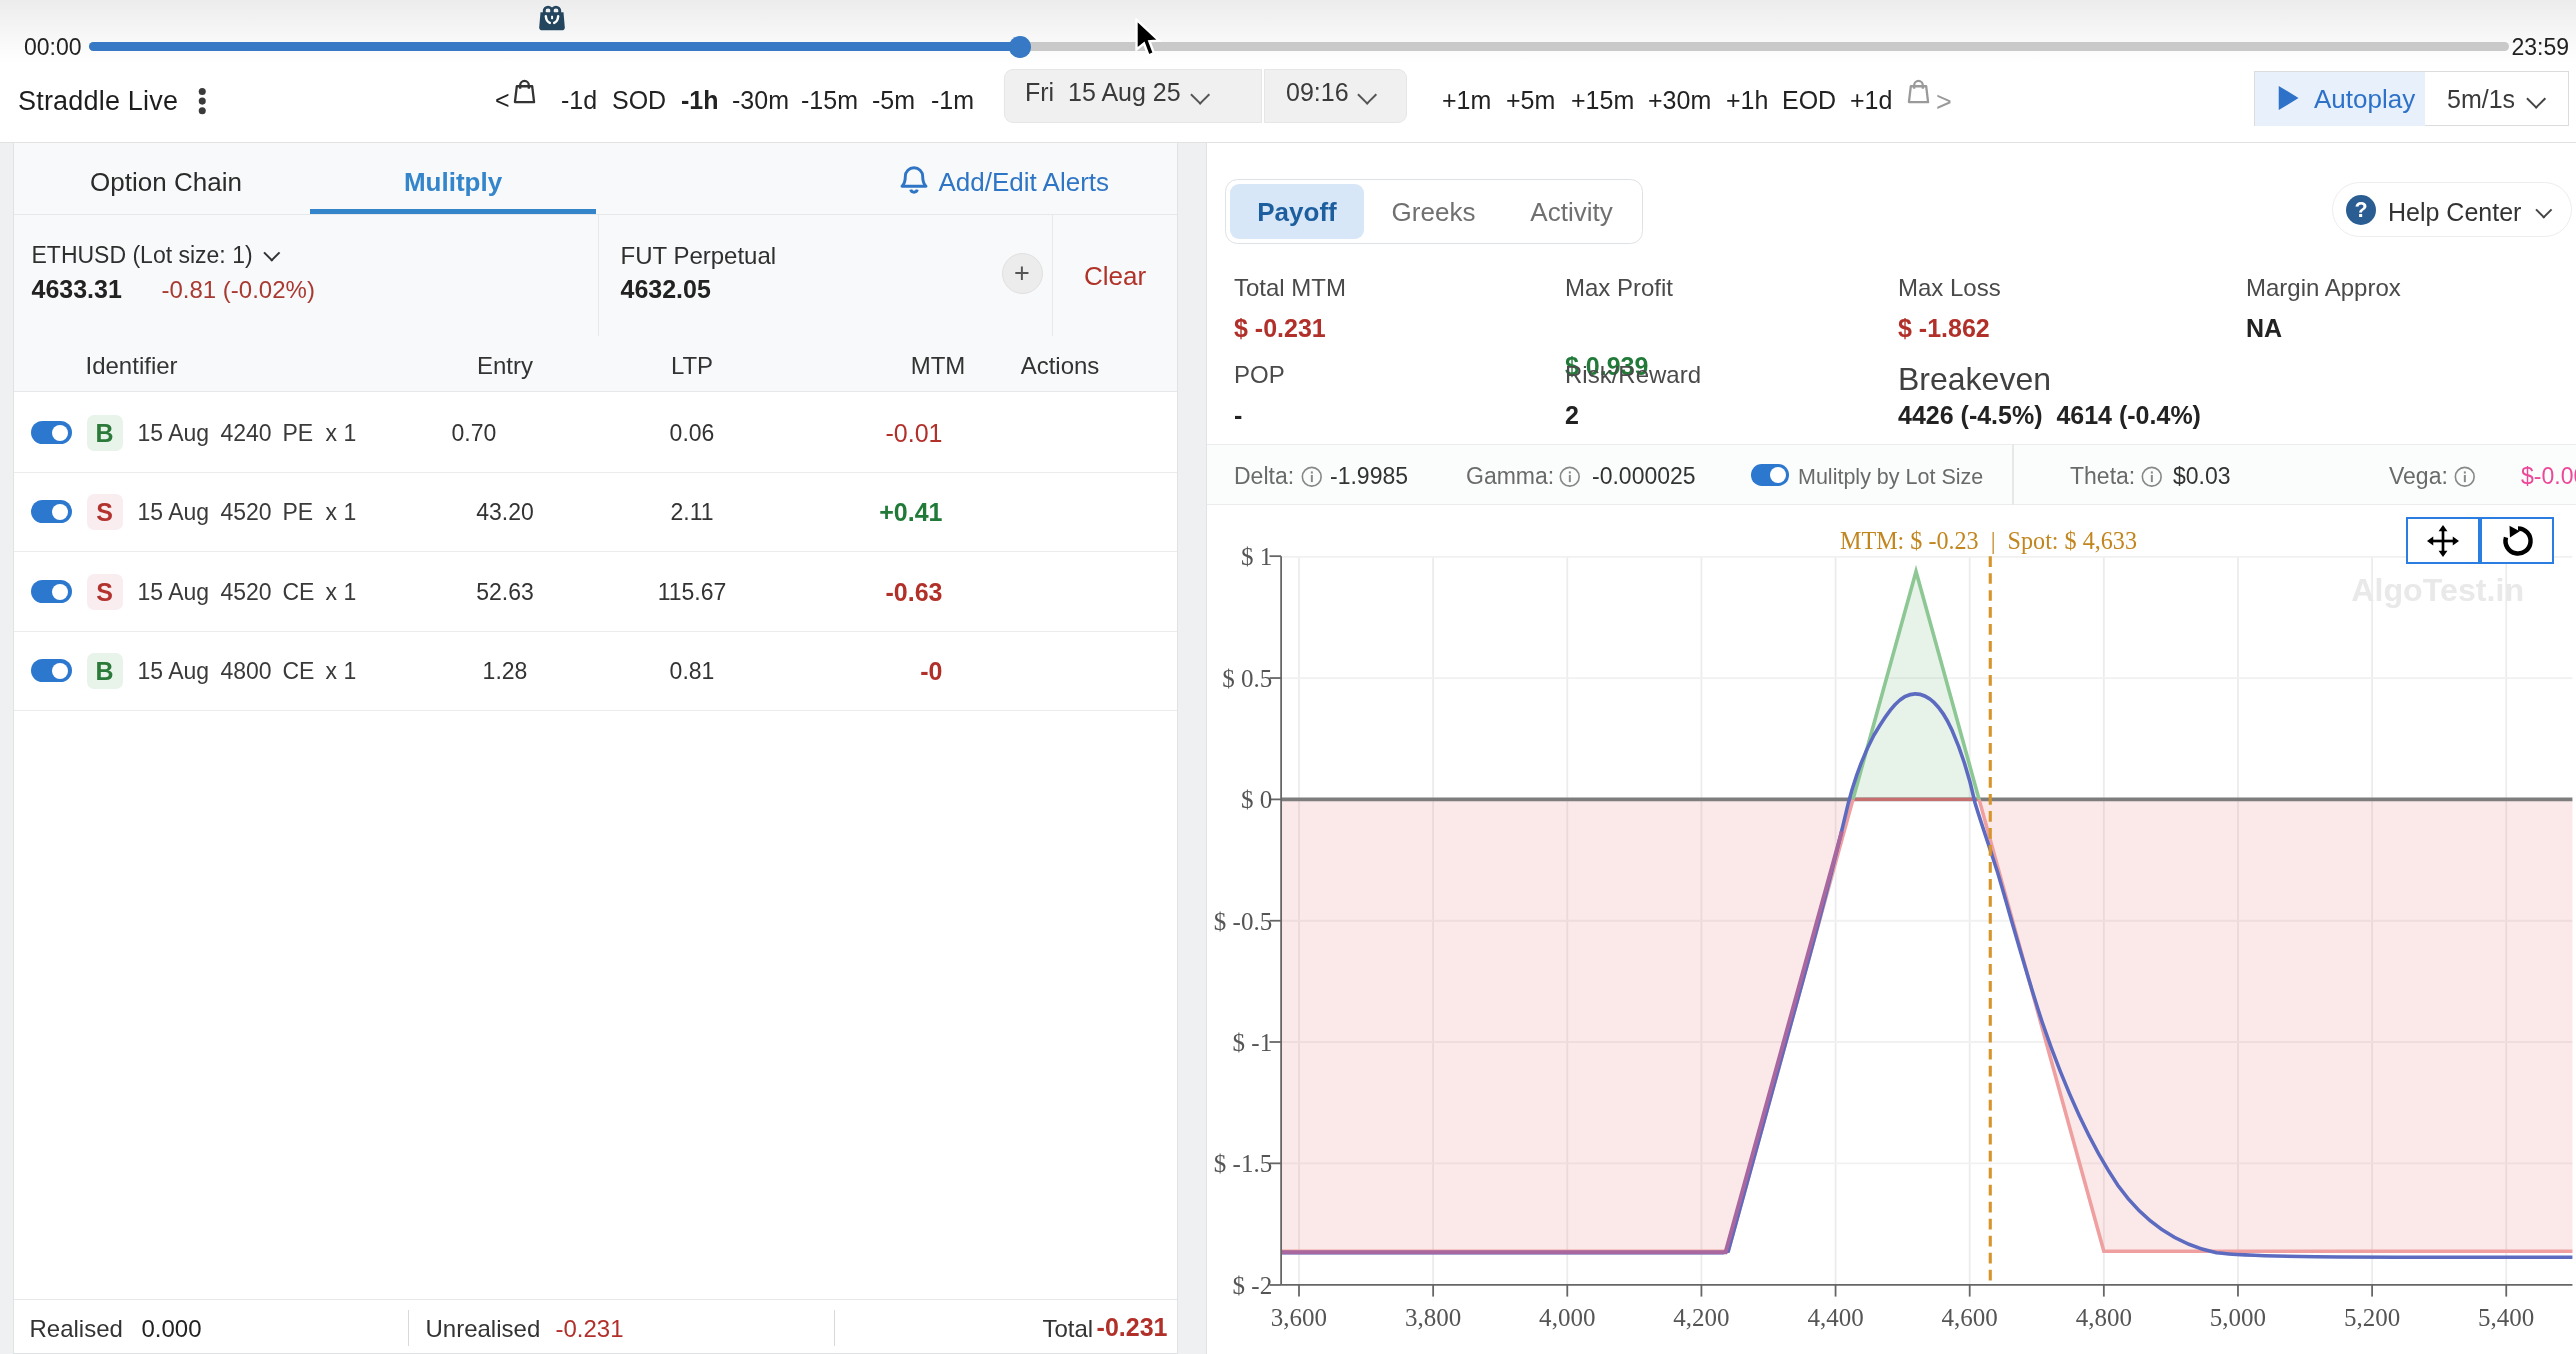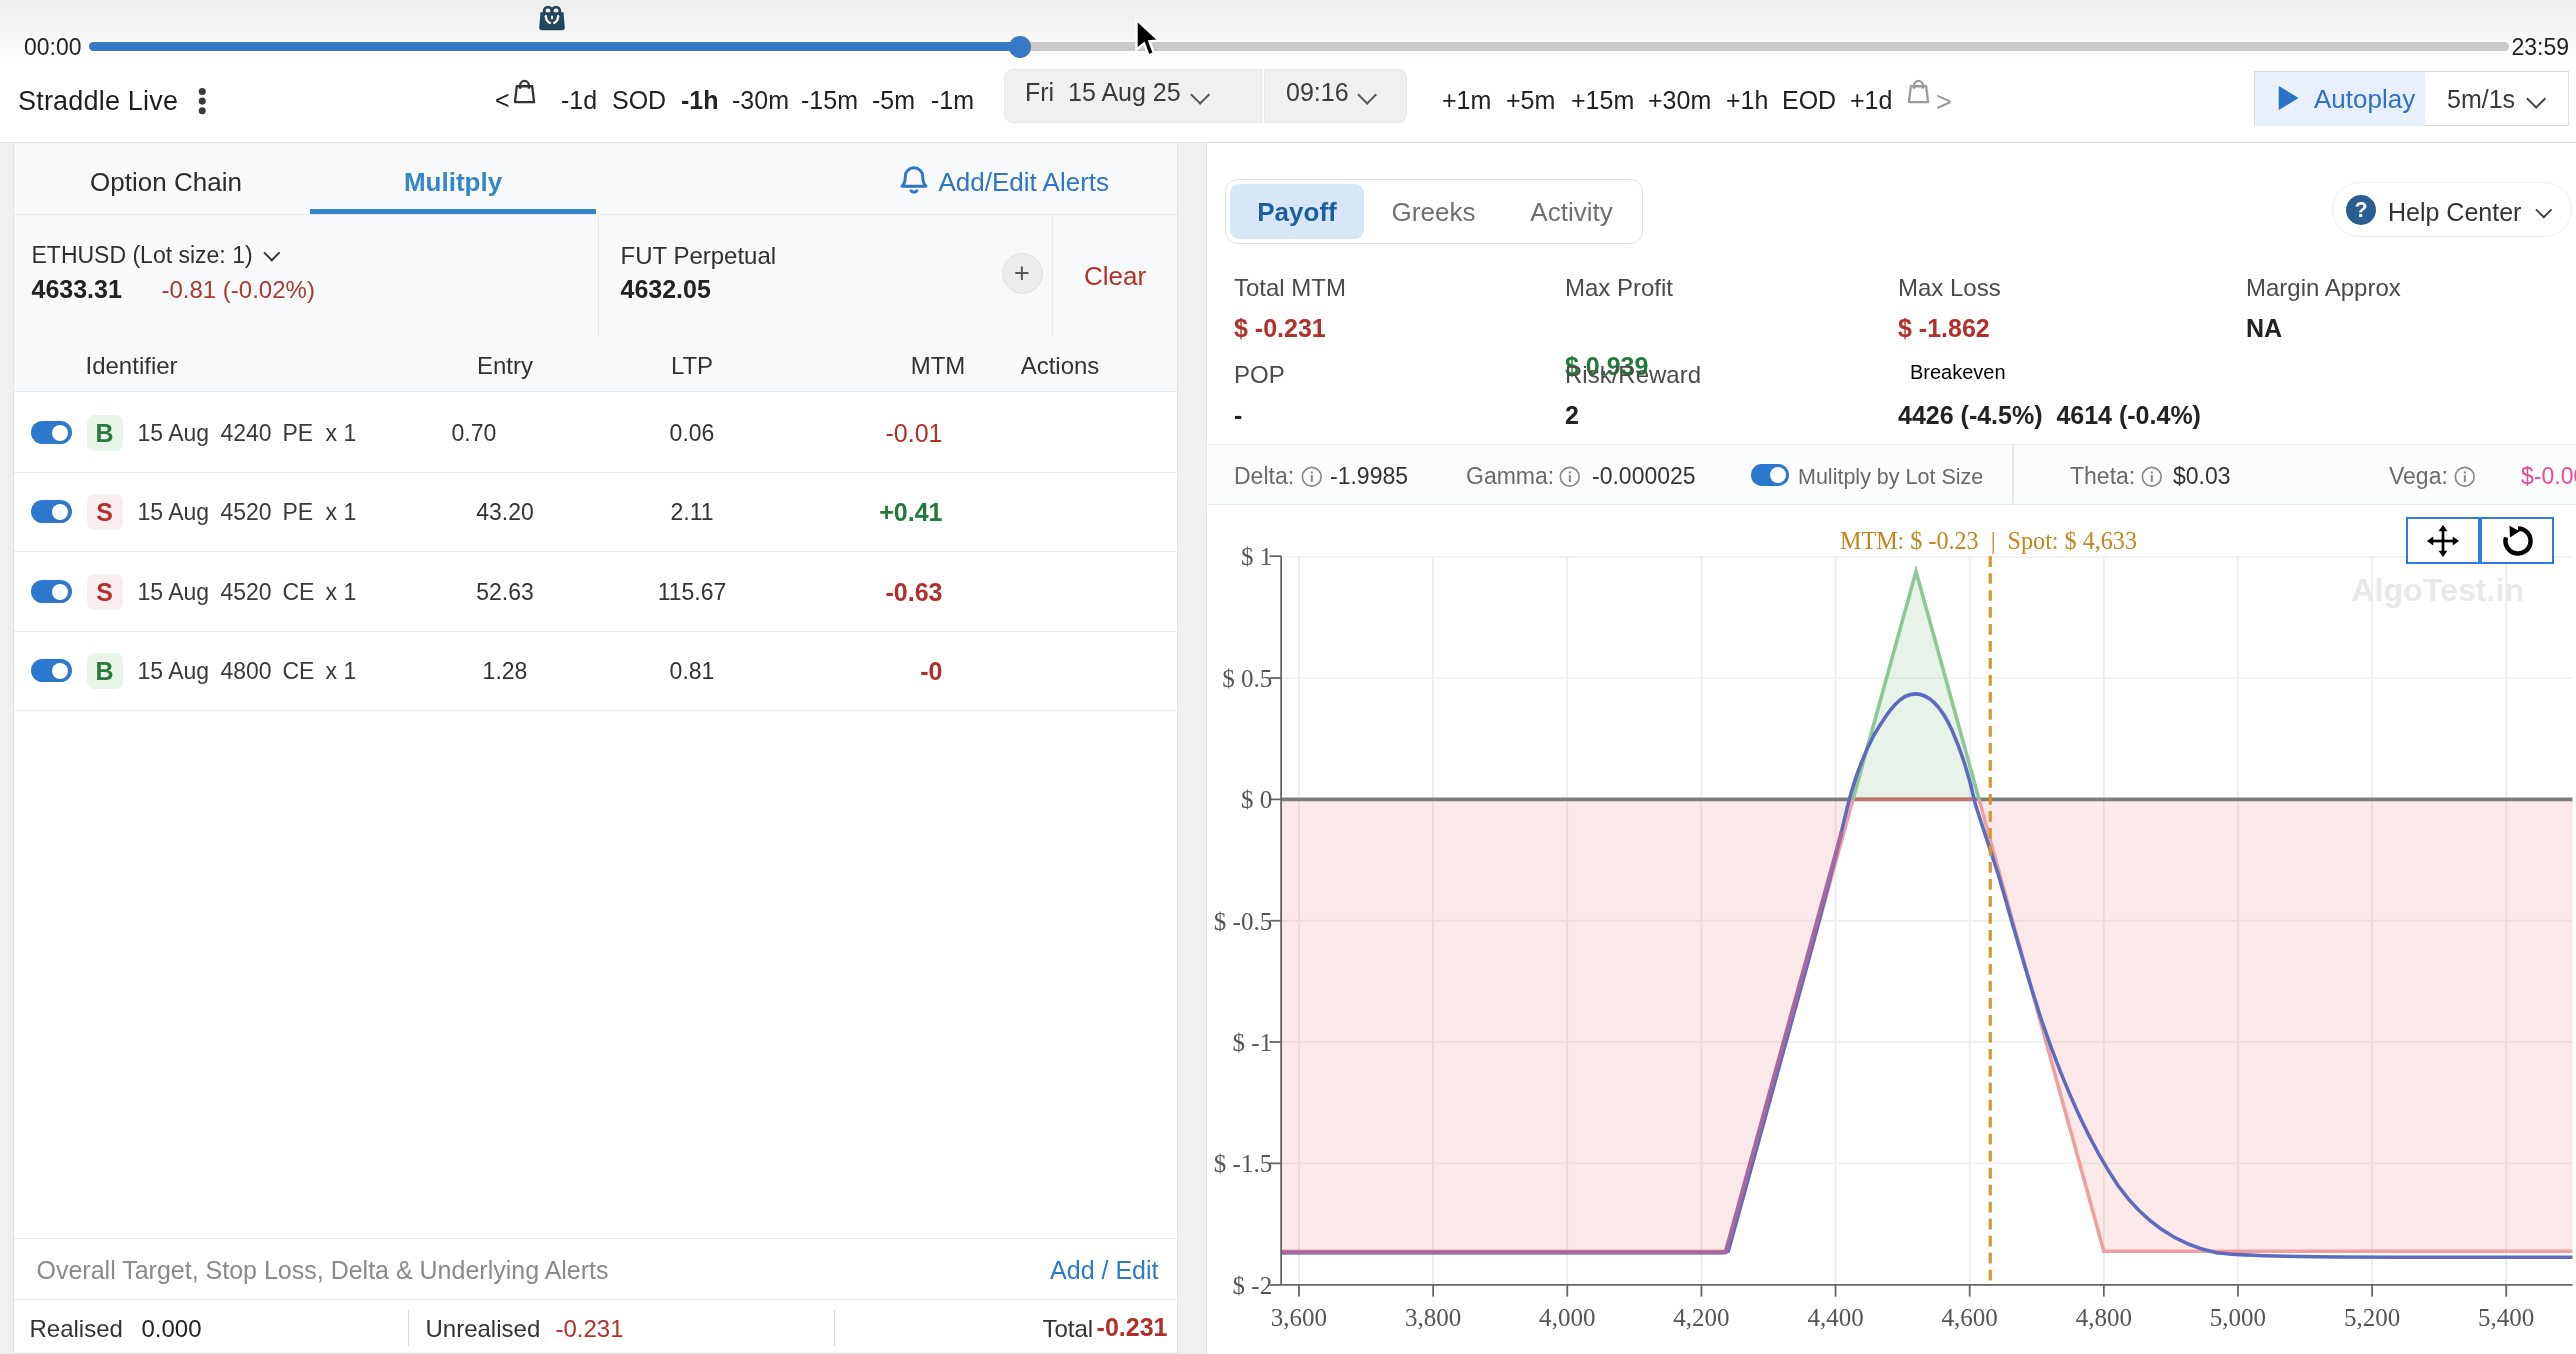--- a/index.html
+++ b/index.html
@@ -161,24 +161,20 @@
       <div class="abs" style="left:73px;top:21.5px;width:36px;height:36px;border-radius:7.2px;background:#e8f3ea;color:#2c7a3a;font-weight:bold;font-size:25px;text-align:center;line-height:36px;">B</div>
       <div class="abs" style="left:124px;top:27px;font-size:23px;color:#3a3a3a;">15 Aug</div>
       <div class="abs" style="left:207px;top:27px;font-size:23px;color:#3a3a3a;">4800</div>
       <div class="abs" style="left:269px;top:27px;font-size:23px;color:#3a3a3a;">CE</div>
       <div class="abs" style="left:312px;top:27px;font-size:23px;color:#3a3a3a;">x 1</div>
       <div class="abs" style="left:438px;top:27px;width:107px;text-align:center;font-size:23px;color:#333;">1.28</div>
       <div class="abs" style="left:625px;top:27px;width:107px;text-align:center;font-size:23px;color:#333;">0.81</div>
       <div class="abs" style="left:795px;top:26px;width:134px;text-align:right;font-size:25px;font-weight:bold;color:#b2302a;">-0</div>
     </div>
 
-    <div class="abs" style="left:0;top:1095px;width:1163px;height:61px;border-top:1.8px solid #e6e8ea;">
-      <div class="abs" style="left:23px;top:17px;font-size:25px;color:#8a8a8a;">Overall Target, Stop Loss, Delta &amp; Underlying Alerts</div>
-      <div class="abs" style="left:984px;top:17px;width:161px;text-align:right;font-size:25px;color:#2d7ac9;">Add / Edit</div>
-    </div>
     <div class="abs" style="left:0;top:1156px;width:1163px;height:55px;border-top:1.8px solid #e6e8ea;">
       <div class="abs" style="left:16px;top:15px;font-size:24px;color:#333;">Realised</div>
       <div class="abs" style="left:128px;top:15px;font-size:24px;color:#222;">0.000</div>
       <div class="abs" style="left:394px;top:9.8px;width:1.8px;height:36px;background:#d9d9d9;"></div>
       <div class="abs" style="left:412px;top:15px;font-size:24px;color:#333;">Unrealised</div>
       <div class="abs" style="left:542px;top:15px;font-size:24px;color:#b2302a;">-0.231</div>
       <div class="abs" style="left:820px;top:9.8px;width:1.8px;height:36px;background:#d9d9d9;"></div>
       <div class="abs" style="left:1029px;top:15px;font-size:24px;color:#333;">Total</div>
       <div class="abs" style="left:1073px;top:13.4px;width:81px;text-align:right;font-size:25px;font-weight:bold;color:#b2302a;">-0.231</div>
     </div>
@@ -202,21 +198,21 @@
     <div class="abs" style="left:358px;top:131px;font-size:24px;color:#4a4a4a;">Max Profit</div>
     <div class="abs" style="left:358px;top:171px;font-size:25px;font-weight:bold;color:#217a38;margin-top:38px;">$ 0.939</div>
     <div class="abs" style="left:691px;top:131px;font-size:24px;color:#4a4a4a;">Max Loss</div>
     <div class="abs" style="left:691px;top:171px;font-size:25px;font-weight:bold;color:#b2302a;">$ -1.862</div>
     <div class="abs" style="left:1039px;top:131px;font-size:24px;color:#4a4a4a;">Margin Approx</div>
     <div class="abs" style="left:1039px;top:171px;font-size:25px;font-weight:bold;color:#222;">NA</div>
     <div class="abs" style="left:27px;top:218px;font-size:24px;color:#4a4a4a;">POP</div>
     <div class="abs" style="left:27px;top:258px;font-size:25px;font-weight:bold;color:#222;">-</div>
     <div class="abs" style="left:358px;top:218px;font-size:24px;color:#4a4a4a;">Risk/Reward</div>
     <div class="abs" style="left:358px;top:258px;font-size:25px;font-weight:bold;color:#222;">2</div>
-    <div class="abs" style="left:691px;top:218px;font-size:20px;color:#000000;margin-left:12px;">Breakeven</div>
+    <div class="abs" style="left:691px;top:218px;font-size:32px;color:#404040;">Breakeven</div>
     <div class="abs" style="left:691px;top:258px;font-size:25px;font-weight:bold;color:#222;">4426 (-4.5%)&nbsp; 4614 (-0.4%)</div>
 
     <div class="abs" style="left:0;top:301px;width:1370px;height:61px;background:#fbfcfc;border-top:1.8px solid #eaecee;border-bottom:1.8px solid #eaecee;"></div>
     <div class="abs" style="left:805px;top:301px;width:1.8px;height:61px;background:#e6e8ea;"></div>
     <div class="abs" style="left:27px;top:320px;font-size:23px;color:#6a6a6a;">Delta:</div>
     <svg class="abs" style="left:94px;top:323px;" width="21.5" height="21.5" viewBox="0 0 24 24">
         <circle cx="12" cy="12" r="10.5" fill="none" stroke="#888" stroke-width="1.8"></circle>
         <rect x="11" y="10" width="2.2" height="8" fill="#888"></rect>
         <rect x="11" y="6" width="2.2" height="2.4" fill="#888"></rect>
       </svg>

